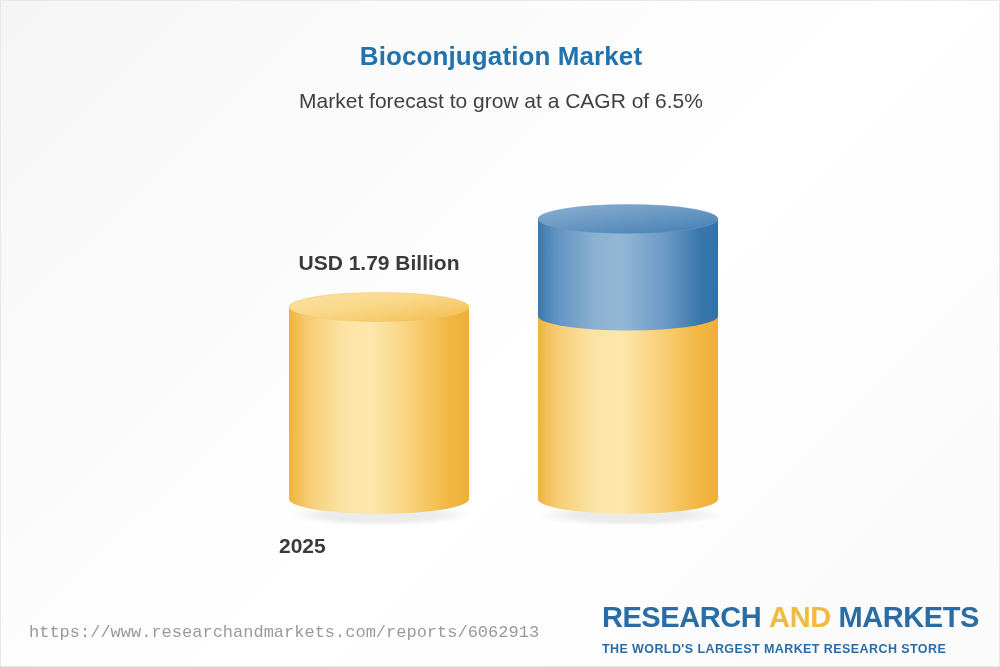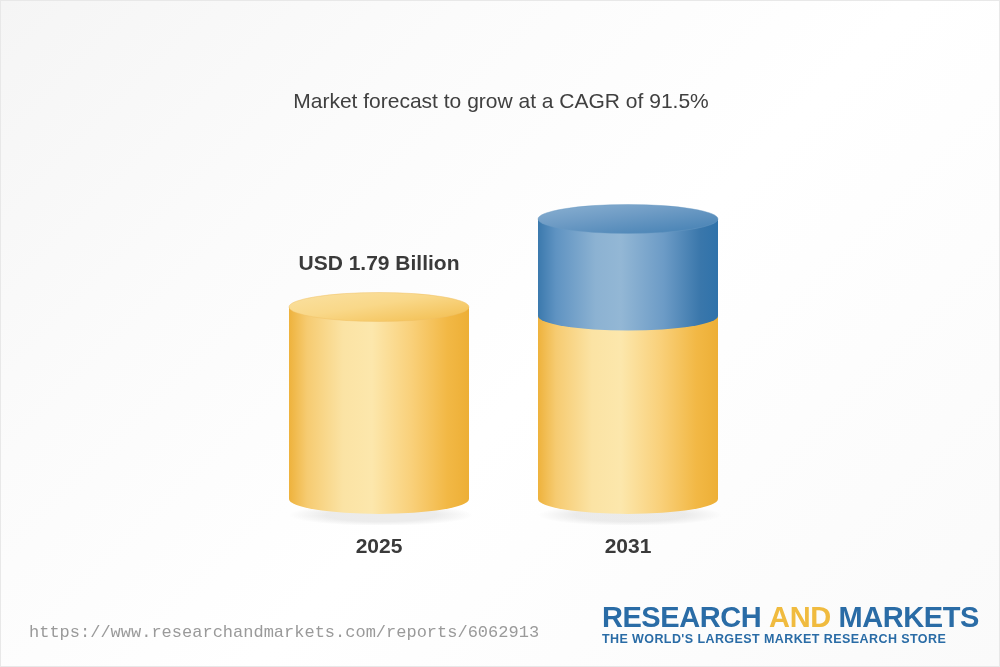--- a/index.html
+++ b/index.html
@@ -64,21 +64,21 @@
     position: absolute;
     text-align: center;
     font-size: 21px;
     font-weight: bold;
     color: #3a3a3a;
     white-space: nowrap;
   }
 
   .category-label {
     position: absolute;
-    text-align: center;
+    text-align: left;
     font-size: 21px;
     font-weight: bold;
     color: #3a3a3a;
     white-space: nowrap;
   }
 
   
   #source-url {
     position: absolute;
     left: 28px;
@@ -101,30 +101,31 @@
     white-space: nowrap;
   }
   .brand-blue  { color: #2a6ca6; }
   .brand-gold  { color: #f0bb3f; }
   #brand-tagline {
     font-size: 12.5px;
     font-weight: bold;
     color: #2a6ca6;
     letter-spacing: 0.42px;
     white-space: nowrap;
-    margin-top: 0;
+    margin-top: 10px;
   }
 </style>
 </head>
 <body>
 
 <div id="canvas">
 
-
-  <div id="chart-subtitle">Market forecast to grow at a CAGR of 91.5%</div>
+  <div id="chart-title">Bioconjugation Market</div>
+
+  <div id="chart-subtitle">Market forecast to grow at a CAGR of 6.5%</div>
 
   <div id="plot-area">
 
     <div class="value-label" style="left:278px; top:250px; width:200px;">USD 1.79 Billion</div>
 
     <svg class="cylinder" style="left:282px; top:288px;" width="192" height="236" viewBox="0 0 192 236">
       <defs>
         <linearGradient id="yel1" x1="0" y1="0" x2="1" y2="0">
           <stop offset="0%" stop-color="#eeb23c"></stop>
           <stop offset="10%" stop-color="#f6cb71"></stop>
@@ -191,21 +192,20 @@
       <ellipse cx="98" cy="314" rx="92" ry="11" fill="url(#sh2)"></ellipse>
 
       <path d="M6,115 A90,14.5 0 0 1 186,115 L186,298 A90,15 0 0 1 6,298 Z" fill="url(#yel2)"></path>
 
       <path d="M6,18 L6,115 A90,14.5 0 0 0 186,115 L186,18 Z" fill="url(#blu2)"></path>
 
       <ellipse cx="96" cy="18" rx="90" ry="14.5" fill="url(#blutop2)"></ellipse>
       <ellipse cx="96" cy="18" rx="90" ry="14.5" fill="none" stroke="#6a99c4" stroke-width="0.7" opacity="0.6"></ellipse>
     </svg>
 
-    <div class="category-label" style="left:527px; top:533px; width:200px;">2031</div>
 
   </div>
 
   <a id="source-url" href="#" style="text-decoration:none;font-family:Liberation Mono, monospace;">https://www.researchandmarkets.com/reports/6062913</a>
 
   <div id="brand-logo">
     <div id="brand-wordmark">
       <span class="brand-blue">RESEARCH</span><span>&nbsp;</span><span class="brand-gold">AND</span><span>&nbsp;</span><span class="brand-blue">MARKETS</span>
     </div>
     <div id="brand-tagline">THE WORLD'S LARGEST MARKET RESEARCH STORE</div>

